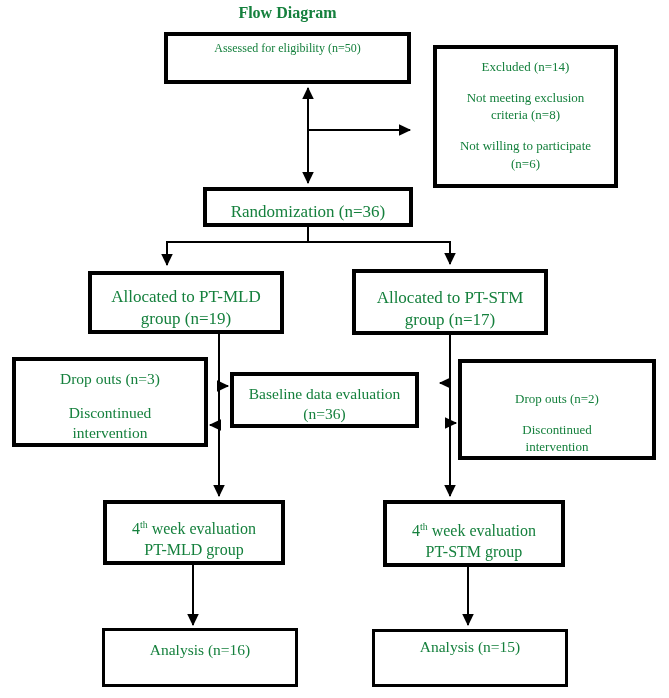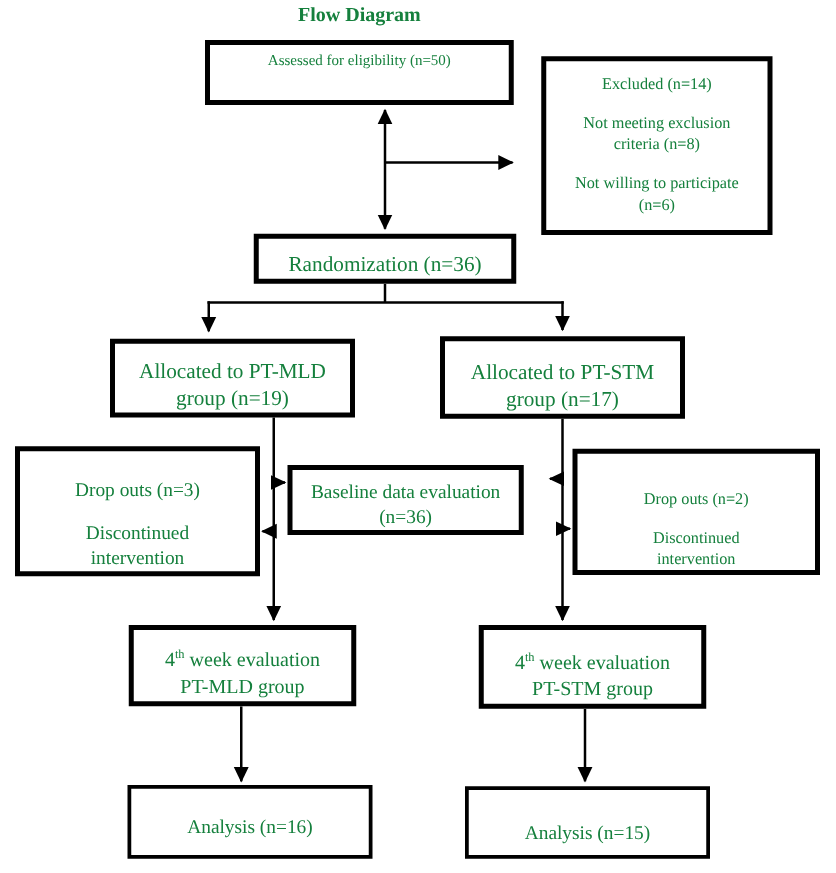--- a/index.html
+++ b/index.html
@@ -54,27 +54,27 @@
     line-height: 0;
     vertical-align: super;
   }
   .gap-below { margin-bottom: 14px; }
 
   #box-assessed      { left:164px; top:32px;  width:247px; height:52px;  font-size:12px; padding-top:5px; }
   #box-excluded      { left:433px; top:45px;  width:185px; height:143px; font-size:13px; padding-top:9px; line-height:1.32; }
   #box-randomization { left:203px; top:187px; width:210px; height:40px;  font-size:17px; }
   #box-alloc-mld     { left:88px;  top:271px; width:196px; height:63px;  font-size:17px; }
   #box-alloc-stm     { left:352px; top:269px; width:196px; height:66px;  font-size:17px; }
-  #box-drop-mld      { left:12px;  top:357px; width:196px; height:104px; font-size:15.5px; }
+  #box-drop-mld      { left:12px;  top:357px; width:196px; height:90px; font-size:15.5px; }
   #box-baseline      { left:230px; top:372px; width:189px; height:56px;  font-size:15.5px; }
   #box-drop-stm      { left:458px; top:359px; width:198px; height:101px; font-size:13px; }
   #box-week4-mld     { left:103px; top:500px; width:182px; height:65px;  font-size:16px; }
   #box-week4-stm     { left:383px; top:500px; width:182px; height:67px;  font-size:16px; }
-  #box-analysis-mld  { left:102px; top:628px; width:196px; height:59px;  font-size:15.5px; border-width:3px; padding-top:21px; }
-  #box-analysis-stm  { left:372px; top:629px; width:196px; height:58px;  font-size:15.5px; border-width:3px; padding-top:25px; }
+  #box-analysis-mld  { left:102px; top:628px; width:196px; height:59px;  font-size:15.5px; border-width:3px; padding-top:9px; }
+  #box-analysis-stm  { left:372px; top:629px; width:196px; height:58px;  font-size:15.5px; border-width:3px; padding-top:5px; }
 </style>
 </head>
 <body>
 
 <div id="canvas">
 
   <div class="title">Flow Diagram</div>
 
   <svg id="arrows" viewBox="0 0 669 698" xmlns="http://www.w3.org/2000/svg">
     <defs>

